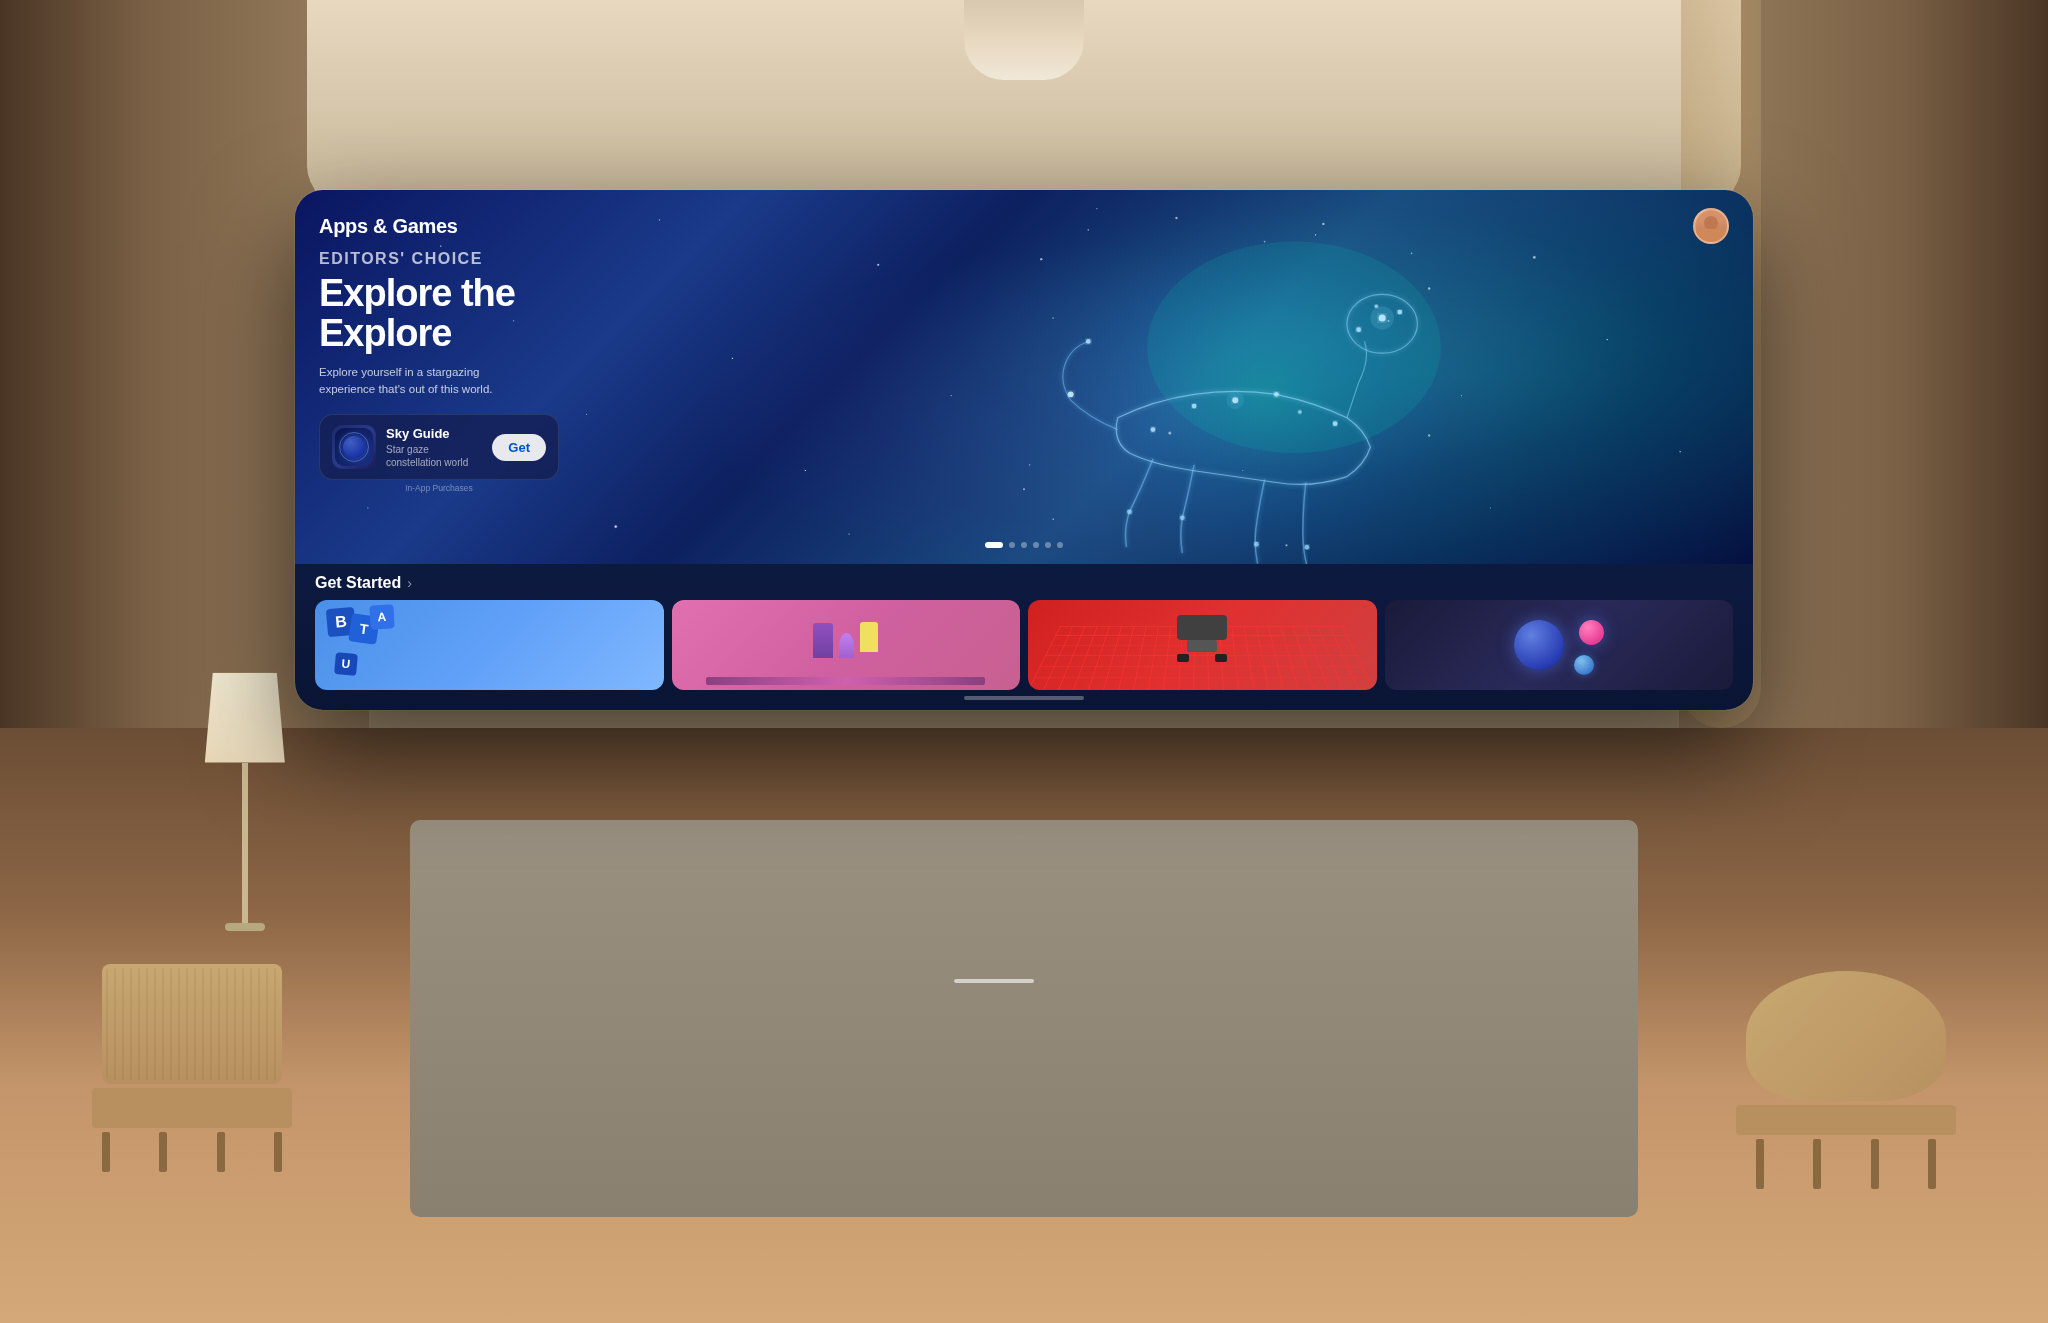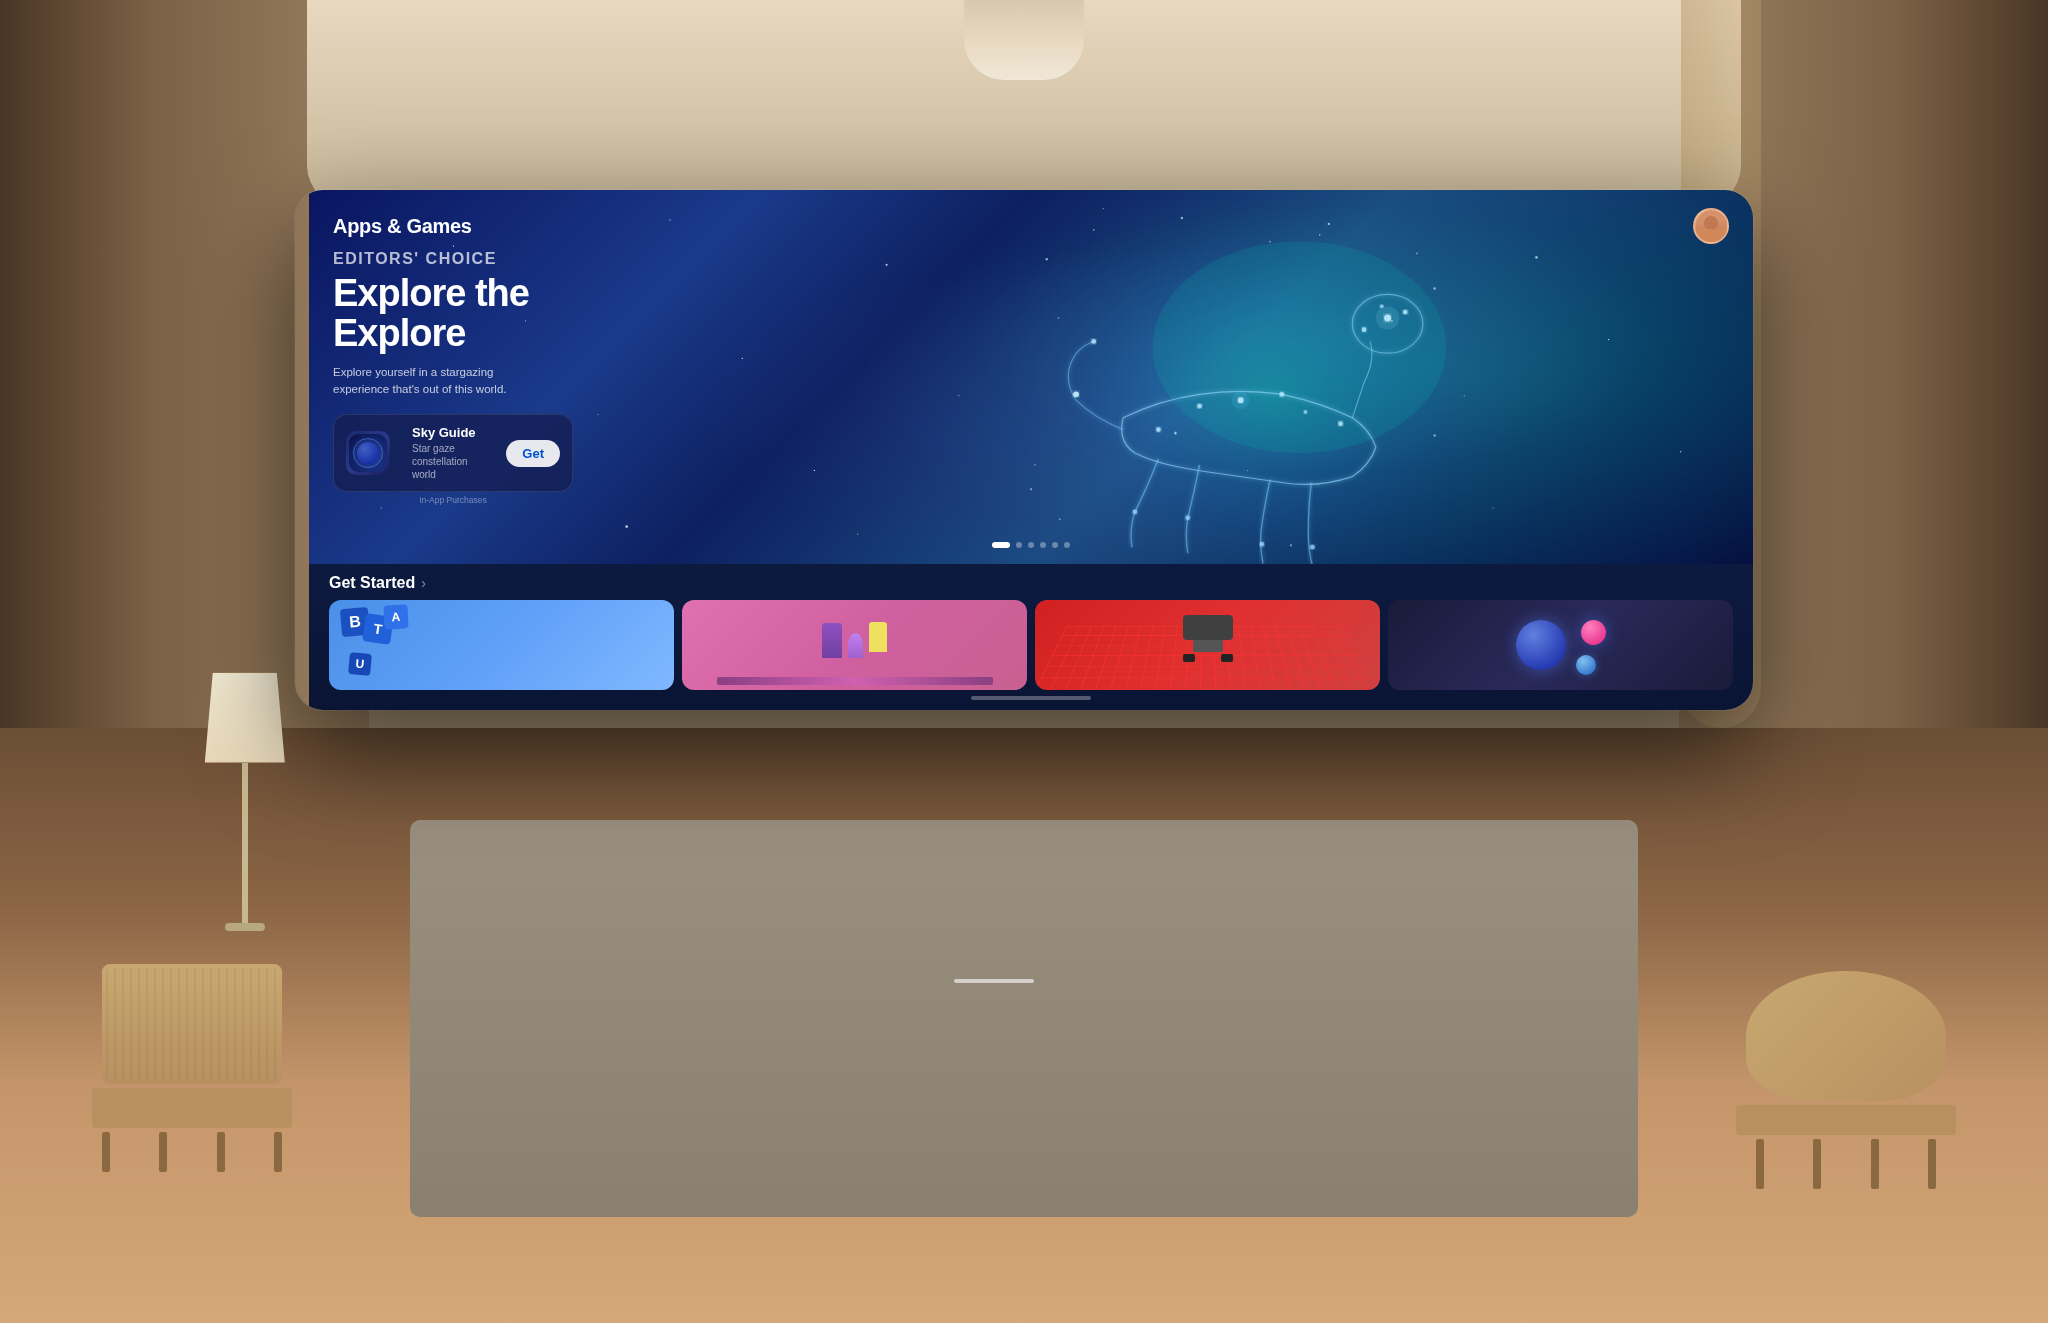--- a/index.html
+++ b/index.html
@@ -224,21 +224,20 @@
       overflow: hidden;
       box-shadow: 0 40px 100px rgba(0,0,0,0.6), 0 0 0 1px rgba(255,255,255,0.1);
     }
 
     
     .main-content {
       width: 100%;
       height: 100%;
       display: flex;
       flex-direction: column;
-      padding-left: 14px;
     }
 
     
     .hero {
       position: relative;
       flex: 1;
       background: linear-gradient(135deg, #0a1560 0%, #1a3a8a 25%, #0d2060 40%, #1a4a80 60%, #0a3060 80%, #051040 100%);
       overflow: hidden;
     }
 
@@ -368,21 +367,21 @@
     }
 
     
     .app-card {
       background: rgba(20, 30, 80, 0.75);
       backdrop-filter: blur(20px);
       border-radius: 14px;
       padding: 10px 12px;
       display: flex;
       align-items: center;
-      gap: 22px;
+      gap: 10px;
       border: 1px solid rgba(255,255,255,0.1);
       max-width: 240px;
     }
 
     .app-icon {
       width: 44px;
       height: 44px;
       border-radius: 10px;
       background: linear-gradient(135deg, #1a2a6a 0%, #2a3a8a 50%, #1a1a5a 100%);
       display: flex;

